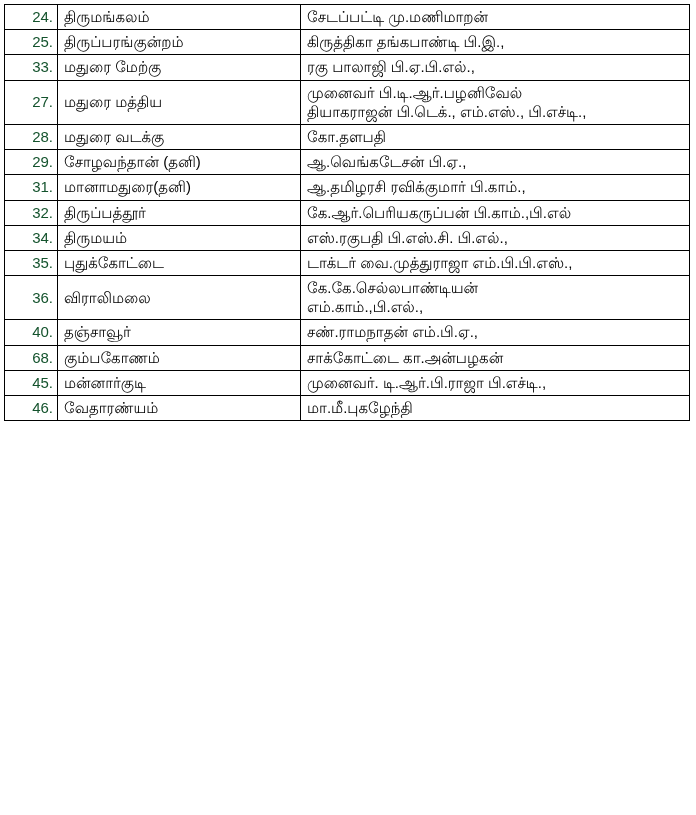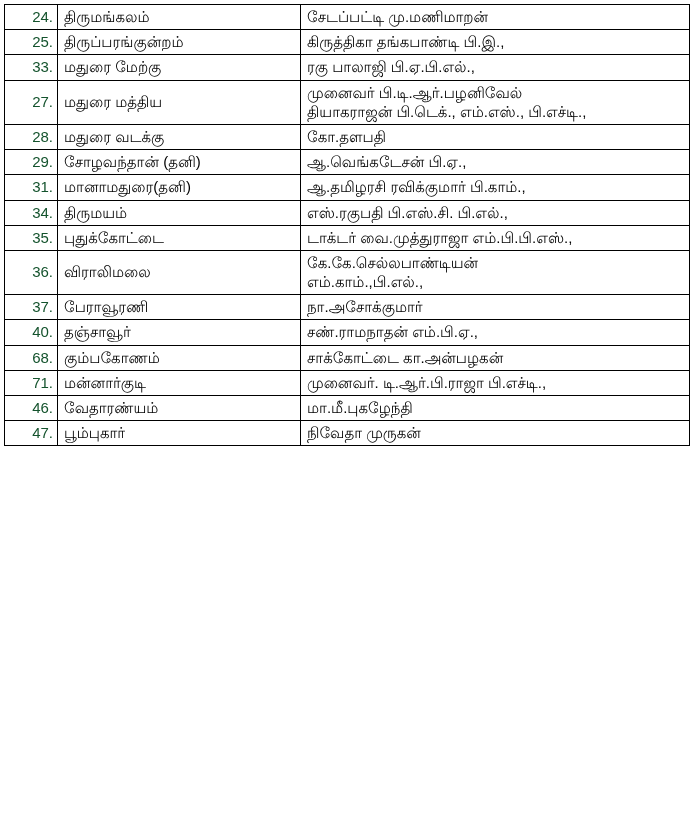--- a/index.html
+++ b/index.html
@@ -88,59 +88,54 @@
           <td class="num">29.</td>
           <td class="constituency">சோழவந்தான் (தனி)</td>
           <td class="candidate"><span class="line1">ஆ.வெங்கடேசன் பி.ஏ.,</span></td>
         </tr>
         <tr>
           <td class="num">31.</td>
           <td class="constituency">மானாமதுரை(தனி)</td>
           <td class="candidate"><span class="line1">ஆ.தமிழரசி ரவிக்குமார் பி.காம்.,</span></td>
         </tr>
         <tr>
+          <td class="num">32.</td>
+          <td class="constituency">திருப்பத்தூர்</td>
+          <td class="candidate"><span class="line1">கே.ஆர்.பெரியகருப்பன் பி.காம்.,பி.எல்</span></td>
+        </tr>
+        <tr>
           <td class="num">34.</td>
           <td class="constituency">திருமயம்</td>
           <td class="candidate"><span class="line1">எஸ்.ரகுபதி பி.எஸ்.சி. பி.எல்.,</span></td>
         </tr>
         <tr>
           <td class="num">35.</td>
           <td class="constituency">புதுக்கோட்டை</td>
           <td class="candidate"><span class="line1">டாக்டர் வை.முத்துராஜா எம்.பி.பி.எஸ்.,</span></td>
         </tr>
         <tr>
           <td class="num">36.</td>
           <td class="constituency">விராலிமலை</td>
           <td class="candidate"><span class="line1">கே.கே.செல்லபாண்டியன்</span><span class="line2">எம்.காம்.,பி.எல்.,</span></td>
         </tr>
         <tr>
-          <td class="num">37.</td>
-          <td class="constituency">பேராவூரணி</td>
-          <td class="candidate"><span class="line1">நா.அசோக்குமார்</span></td>
-        </tr>
-        <tr>
           <td class="num">40.</td>
           <td class="constituency">தஞ்சாவூர்</td>
           <td class="candidate"><span class="line1">சண்.ராமநாதன் எம்.பி.ஏ.,</span></td>
         </tr>
         <tr>
           <td class="num">68.</td>
           <td class="constituency">கும்பகோணம்</td>
           <td class="candidate"><span class="line1">சாக்கோட்டை கா.அன்பழகன்</span></td>
         </tr>
         <tr>
-          <td class="num">71.</td>
+          <td class="num">45.</td>
           <td class="constituency">மன்னார்குடி</td>
           <td class="candidate"><span class="line1">முனைவர். டி.ஆர்.பி.ராஜா பி.எச்டி.,</span></td>
         </tr>
         <tr>
           <td class="num">46.</td>
           <td class="constituency">வேதாரண்யம்</td>
           <td class="candidate"><span class="line1">மா.மீ.புகழேந்தி</span></td>
         </tr>
-        <tr>
-          <td class="num">47.</td>
-          <td class="constituency">பூம்புகார்</td>
-          <td class="candidate"><span class="line1">நிவேதா முருகன்</span></td>
-        </tr>
       </tbody>
   </table>
 </div>
 
 </body></html>

